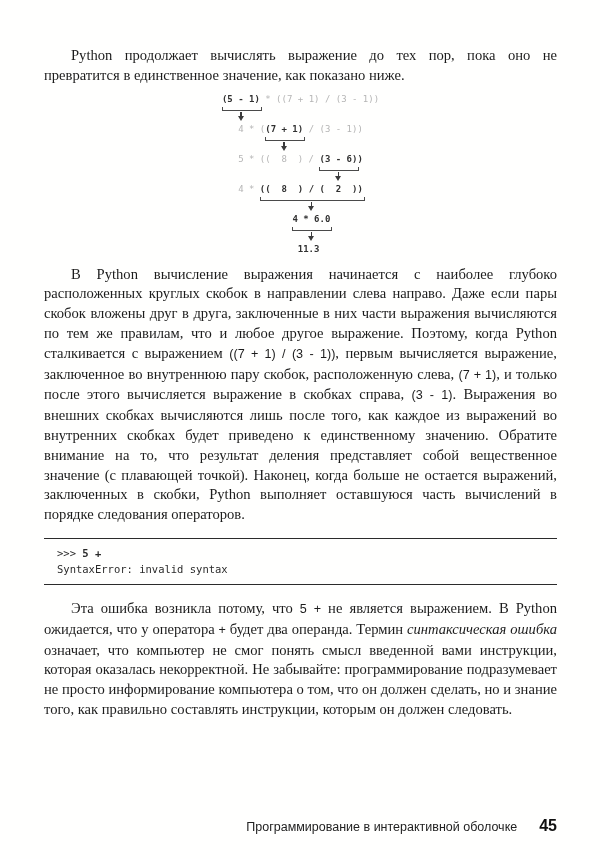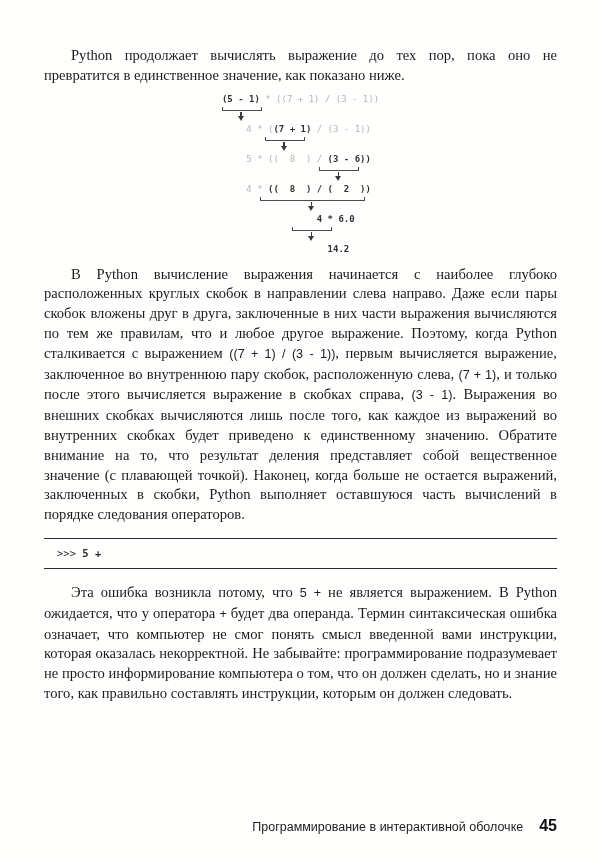--- a/index.html
+++ b/index.html
@@ -19,31 +19,31 @@
     line-height:19.8px;
     text-align:justify;
     text-indent:27px;
     color:#1c1c1c;
   }
   .mono{
     font-family:Liberation Sans, sans-serif;
     font-size:12.6px;
     white-space:pre;
   }
-  .it{}
+  .it{font-style:italic;}
 
   
   .diagram{
     width:max-content;
     margin:7px auto 9px auto;
     font-family:"DejaVu Sans Mono",monospace;
     font-size:9px;
     color:#b5b5b5;
   }
-  .dline{white-space:pre;line-height:13px;height:13px;text-align:center;}
+  .dline{white-space:pre;line-height:13px;height:13px;}
   .dline .dim{color:#b5b5b5;}
   .dline .hl{color:#303030;font-weight:bold;}
   .conn{height:16px;padding-top:1px;}
   .brace{
     height:3px;
     border-left:1px solid #4a4a4a;
     border-right:1px solid #4a4a4a;
     border-bottom:1px solid #4a4a4a;
   }
   .arr{
@@ -68,21 +68,21 @@
     font-size:10.5px;
     color:#2a2a2a;
   }
   .codeline{white-space:pre;line-height:16px;}
   .codeline .b{font-weight:bold;}
 
   
   .footer{
     position:absolute;
     right:43px;bottom:24px;
-    display:flex;align-items:baseline;gap:16px;
+    display:flex;align-items:baseline;gap:22px;
     font-family:"Liberation Sans",sans-serif;
   }
   .footer .rtitle{font-size:12.5px;color:#222222;}
   .footer .pnum{font-size:16px;font-weight:bold;color:#111111;}
 </style>
 </head>
 <body>
 
 <div class="page">
 
@@ -122,28 +122,29 @@
         </div>
     </div>
     <div class="dline"><span class="dim">             </span><span class="hl">4 * 6.0</span></div>
     <div class="conn">
       <div class="brace" style="margin-left:13ch;width:7ch;"></div>
       <div class="arr" style="margin-left:calc(16.5ch - 3.5px);">
           <i class="stem"></i>
           <i class="head"></i>
         </div>
     </div>
-    <div class="dline"><span class="dim">              </span><span class="hl">14.2</span></div>
+    <div class="dline"><span class="dim">              </span><span class="hl">11.3</span></div>
   </div>
 
   <p class="para"><span>В Python вычисление выражения начинается с наиболее глубоко расположенных круглых скобок в направлении слева направо. Даже если пары скобок вложены друг в друга, заключенные в них части выражения вычисляются по тем же правилам, что и любое другое выражение. Поэтому, когда Python сталкивается с выражением </span><span class="mono">((7 + 1) / (3 - 1))</span><span>, первым вычисляется выражение, заключенное во внутреннюю пару скобок, расположенную слева, </span><span class="mono">(7 + 1)</span><span>, и только после этого вычисляется выражение в скобках справа, </span><span class="mono">(3 - 1)</span><span>. Выражения во внешних скобках вычисляются лишь после того, как каждое из выражений во внутренних скобках будет приведено к единственному значению. Обратите внимание на то, что результат деления представляет собой вещественное значение (с плавающей точкой). Наконец, когда больше не остается выражений, заключенных в скобки, Python выполняет оставшуюся часть вычислений в порядке следования операторов.</span></p>
 
 
   <div class="codeblock">
     <div class="codeline"><span>&gt;&gt;&gt; </span><span class="b">5 +</span></div>
+    <div class="codeline">SyntaxError: invalid syntax</div>
   </div>
 
   <p class="para"><span>Эта ошибка возникла потому, что </span><span class="mono">5 +</span><span> не является выражением. В Python ожидается, что у оператора </span><span class="mono">+</span><span> будет два операнда. Термин </span><span class="it">синтаксическая ошибка</span><span> означает, что компьютер не смог понять смысл введенной вами инструкции, которая оказалась некорректной. Не забывайте: программирование подразумевает не просто информирование компьютера о том, что он должен сделать, но и знание того, как правильно составлять инструкции, которым он должен следовать.</span></p>
 
   <div class="footer">
     <span class="rtitle">Программирование в интерактивной оболочке</span>
     <span class="pnum">45</span>
   </div>
 
 </div>

